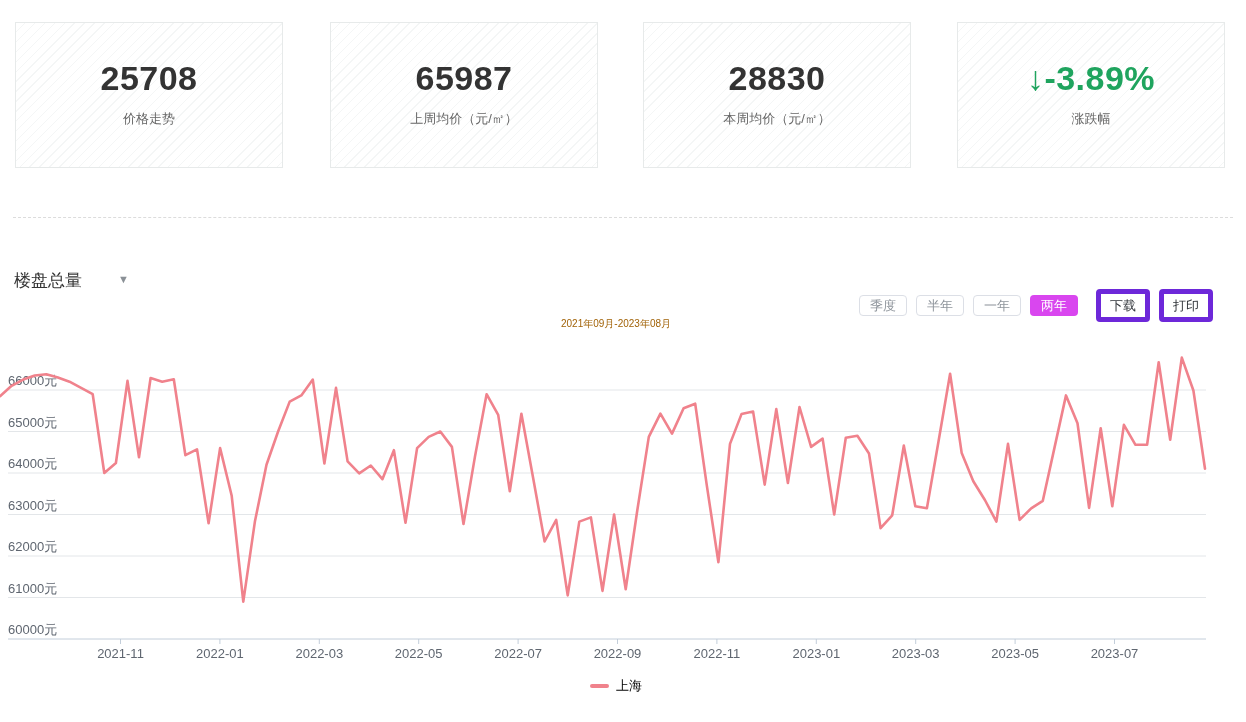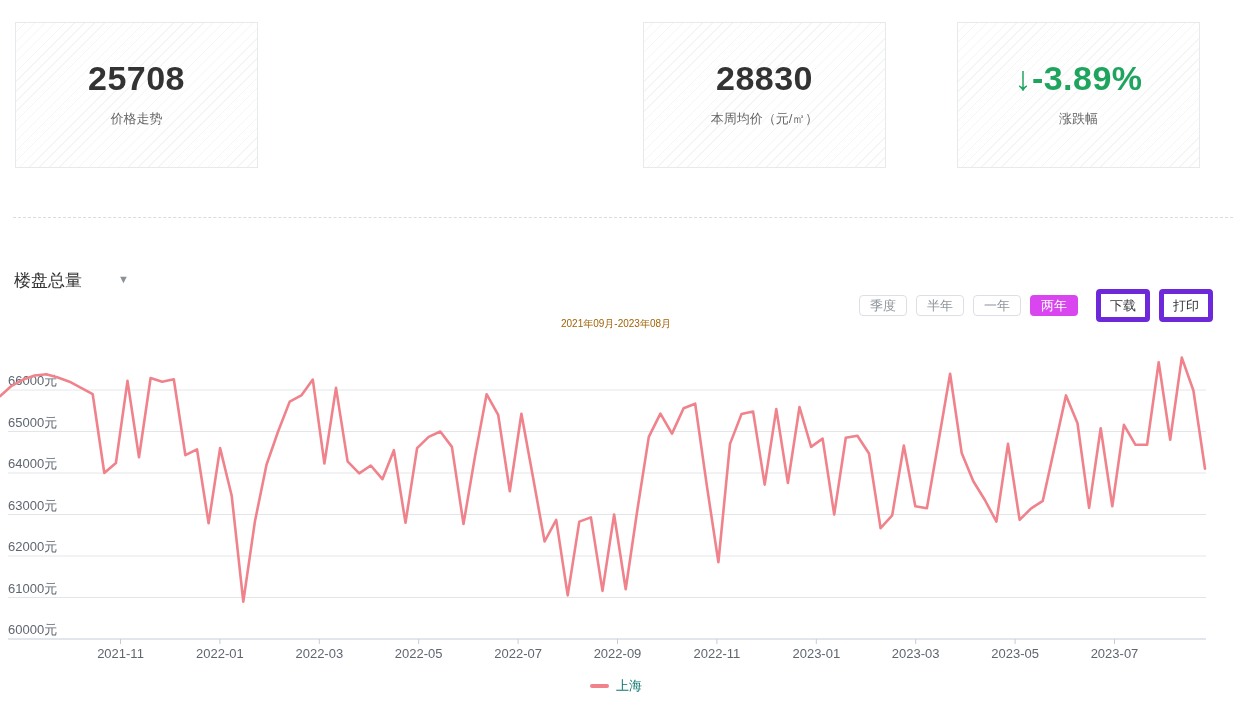--- a/index.html
+++ b/index.html
@@ -2,21 +2,21 @@
 <html><head>
 <meta charset="utf-8">
 <style>
   * { margin:0; padding:0; box-sizing:border-box; }
   html,body { background:#fff; }
   body { font-family:"Liberation Sans","DejaVu Sans",sans-serif; }
   .page { position:relative; width:1246px; height:722px; background:#fff; overflow:hidden; }
 
   
   .card {
-    position:absolute; top:22px; height:146px; width:243px;
+    position:absolute; top:22px; height:146px; width:268px;
     border:1px solid #e7eaea;
     background:repeating-linear-gradient(135deg,#ffffff 0 6px,#f4f6f6 6px 7px);
     text-align:center;
   }
   .card-value {
     margin-top:36px; font-size:34px; font-weight:600; color:#333;
     letter-spacing:0.5px;
   }
   .card-label { margin-top:12px; font-size:13px; color:#666; }
   .arrow-glyph { font-weight:700; }
@@ -42,30 +42,34 @@
   .btn-action { border:5px solid #6d28d9; color:#2f3338; margin-left:9px; padding:5px 9px; }
   .btn-action.first { margin-left:18px; }
 
   
   .chart-title { position:absolute; top:317px; left:0; width:1232px; text-align:center;
                  font-size:10px; color:#a16207; }
   #chart-svg { position:absolute; top:340px; left:0; }
   .legend { position:absolute; top:676px; left:0; width:1232px; height:20px;
             display:flex; justify-content:center; align-items:center; }
   .legend-marker { display:inline-block; width:19px; height:4px; border-radius:2px; margin-right:7px; }
-  .legend-label { font-size:13px; color:#0f766e; }
+  .legend-label { font-size:13px; color:#000000; }
 </style>
 </head>
 <body>
 
 <div class="page">
 
   <div class="card" style="left:15px">
     <div class="card-value">25708</div>
     <div class="card-label">价格走势</div>
+  </div>
+  <div class="card" style="left:330px">
+    <div class="card-value">65987</div>
+    <div class="card-label">上周均价（元/㎡）</div>
   </div>
   <div class="card" style="left:643px">
     <div class="card-value">28830</div>
     <div class="card-label">本周均价（元/㎡）</div>
   </div>
   <div class="card" style="left:957px">
     <div class="card-value" style="color: rgb(31, 164, 94);"><span class="arrow-glyph">↓</span><span>-3.89%</span></div>
     <div class="card-label">涨跌幅</div>
   </div>
 

